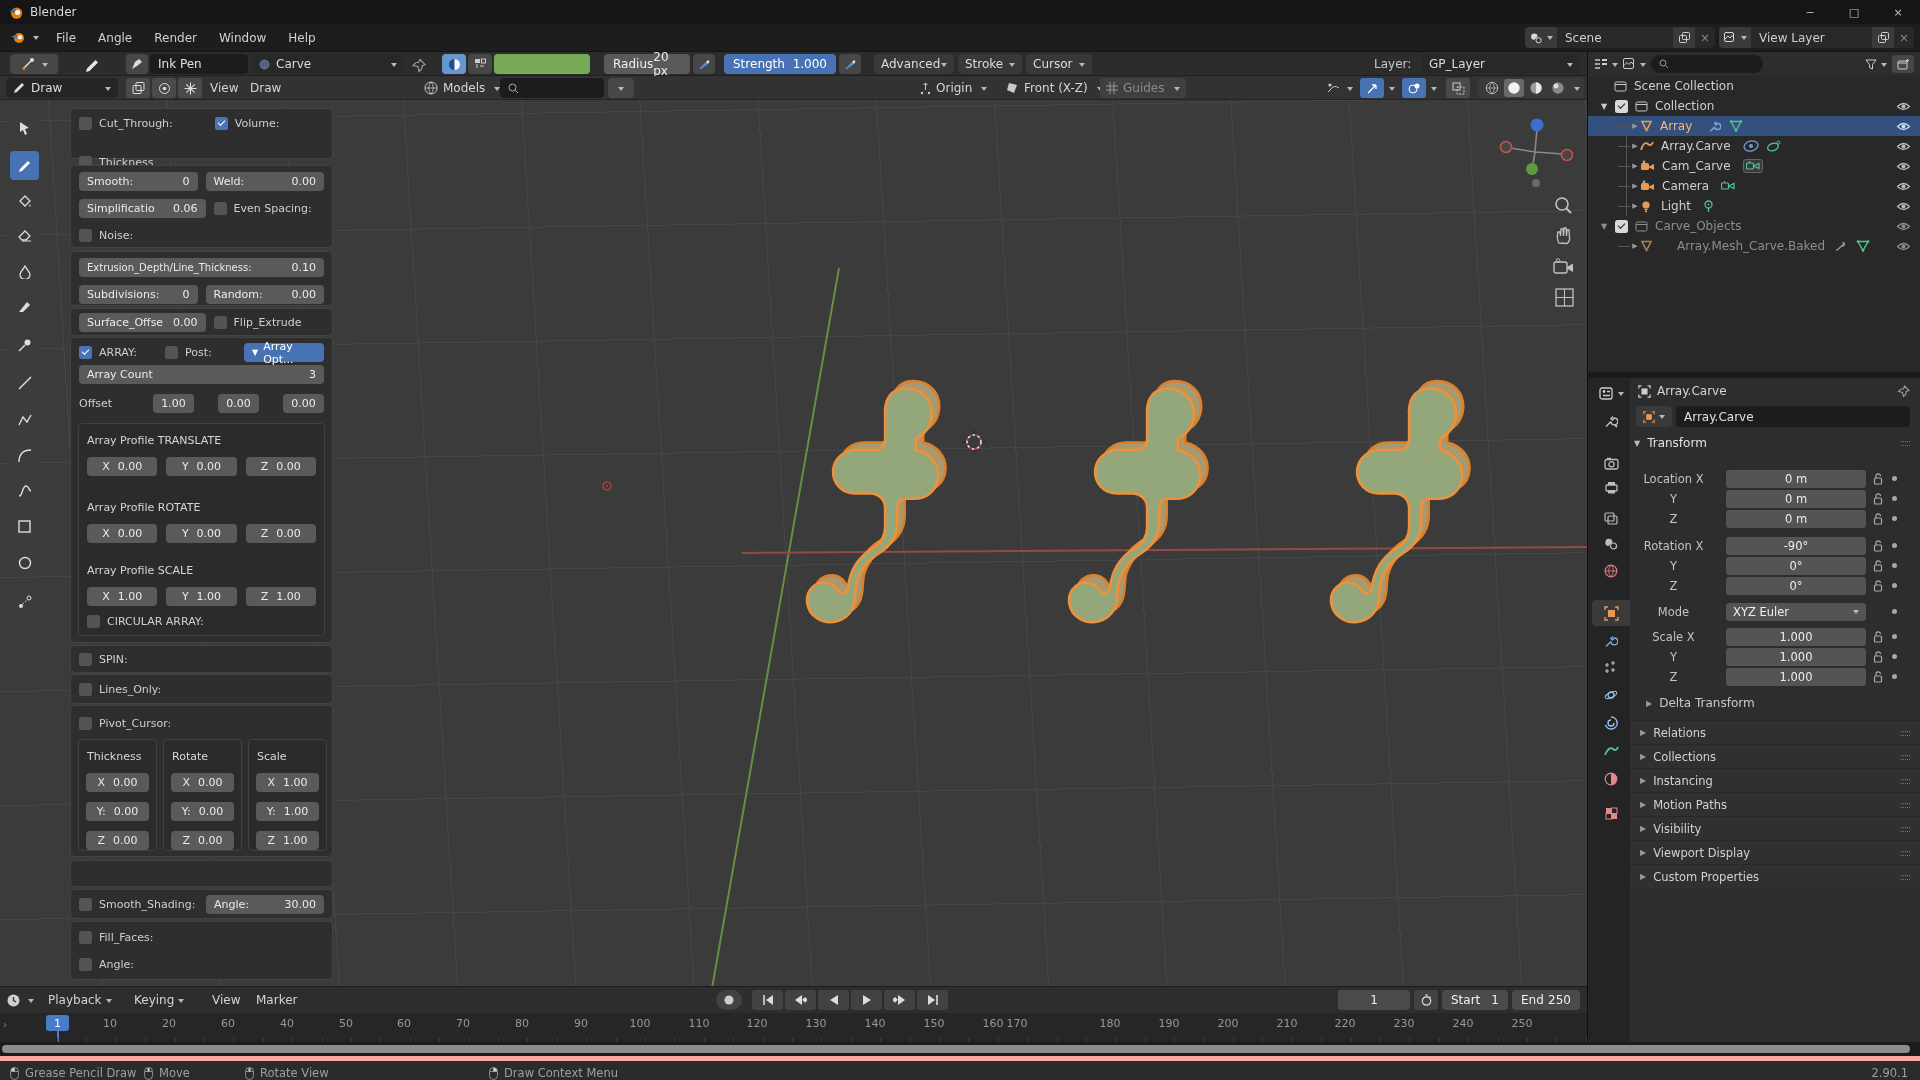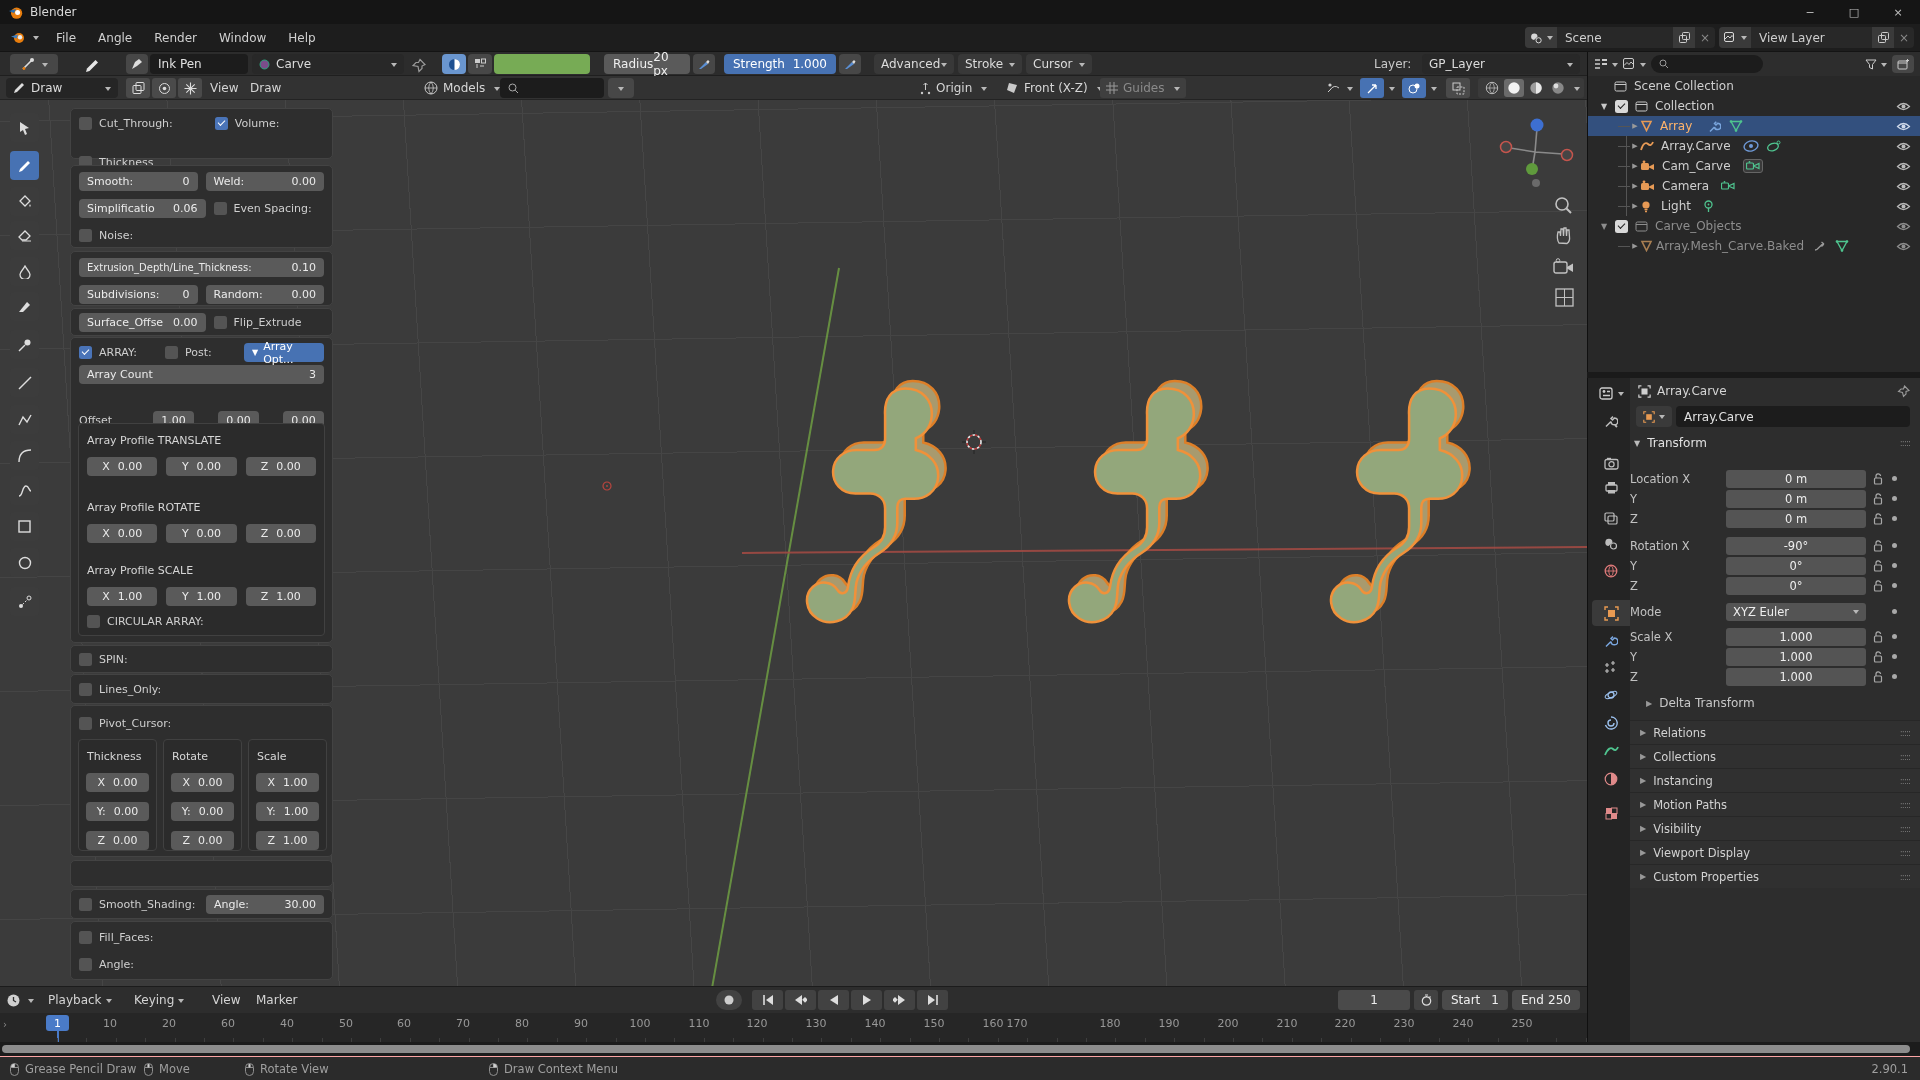--- a/index.html
+++ b/index.html
@@ -72,36 +72,36 @@
   .ol-row .eye{position:absolute;right:10px}
   .muted{color:#8d8d8d}
   .disc{font-size:8px;color:#c8c8c8;width:12px;text-align:center}
   .mini-disc{font-size:7px;color:#999;width:10px;text-align:center}
   
   #props{position:absolute;left:1587px;top:378px;width:333px;height:664px;background:#2d2d2d;border-left:1px solid #101010}
   #props-tabs{position:absolute;left:0;top:0;width:42px;height:664px;background:#242424}
   .ptab{position:absolute;left:4px;width:38px;height:26px;display:flex;align-items:center;justify-content:center;border-radius:4px 0 0 4px}
   .ptab.active{background:#3a3a3a}
   .trow{position:absolute;left:42px;width:280px;height:19px;display:flex;align-items:center;font-size:11.5px}
-  .tlabel{width:96px;text-align:left;padding-right:9px;color:#c2c2c2}
+  .tlabel{width:96px;text-align:center;padding-right:9px;color:#c2c2c2}
   .tfield{width:140px;height:18px;background:#545454;border-radius:3px;display:flex;align-items:center;justify-content:center;color:#eee}
   .tfield.dd{justify-content:space-between;padding:0 7px}
   .ldot{width:5px;height:5px;border-radius:50%;background:#a8a8a8;margin-left:8px}
   .psec{position:absolute;left:42px;right:0;height:24px;display:flex;align-items:center;padding:0 10px;border-top:1px solid #272727;background:#303030;color:#d2d2d2;font-size:11.5px;gap:7px}
   .grip{margin-left:auto;color:#777;font-size:9px;letter-spacing:-1px}
   
   #timeline{position:absolute;left:0;top:986px;width:1587px;height:56px;background:#2d2d2d;border-top:1px solid #1c1c1c}
   .tl-item{position:absolute;top:3px;height:20px}
   #tl-ruler{position:absolute;left:0;top:26px;width:1587px;height:30px;background:#262626}
   .rnum{position:absolute;top:4px;transform:translateX(-50%);color:#989898;font-size:11px}
   .tbtn{width:31px;height:20px;background:#424242;border-radius:3px;display:flex;align-items:center;justify-content:center}
   
   #hscroll{position:absolute;left:0;top:1042px;width:1920px;height:14px;background:#1c1c1c}
   #hscroll .bar{position:absolute;left:2px;top:3px;width:1908px;height:8px;background:#8d8d8d;border-radius:4px}
-  #statusbar{position:absolute;left:0;top:1056px;width:1920px;height:24px;background:#2b2b2b;border-top:1px solid #fca5a5;color:#9f9f9f;font-size:11.5px}
+  #statusbar{position:absolute;left:0;top:1056px;width:1920px;height:24px;background:#2b2b2b;border-top:5px solid #fca5a5;color:#9f9f9f;font-size:11.5px}
   .sb-item{position:absolute;top:0;height:24px;display:flex;align-items:center;gap:6px}
   svg{display:block}
 </style>
 </head>
 <body>
 
 <div id="titlebar">
   <svg width="15" height="15" viewBox="0 0 15 15">
       <circle cx="8.6" cy="8.2" r="5.6" fill="#e87d0d"></circle>
       <circle cx="9.6" cy="7.4" r="2.5" fill="#fff"></circle>
@@ -593,21 +593,21 @@
           <span style="font-size:8px">▼</span>
           <span>Array Opt...</span>
         </div>
     </div>
     <div class="prow" style="top:27px">
       <div class="pbtn" style="flex:1">
           <span>Array Count</span>
           <span>3</span>
         </div>
     </div>
-    <div class="prow" style="top:73px;gap:24px">
+    <div class="prow" style="top:56px;gap:24px">
       <span style="width:50px">Offset</span>
       <div class="pbtn c" style="flex:1">
           <span>1.00</span>
         </div>
       <div class="pbtn c" style="flex:1">
           <span>0.00</span>
         </div>
       <div class="pbtn c" style="flex:1">
           <span>0.00</span>
         </div>
@@ -940,21 +940,21 @@
       </svg>
   </div>
 
   <div class="ol-row" style="top:184px">
     <span style="width:30px"></span>
       <span style="width:12px;height:1px;background:#555"></span>
     <span class="mini-disc">▶</span>
     <svg width="13" height="12" viewBox="0 0 13 12">
         <path d="M2 1.5 H11 L6.5 10.5 Z" fill="none" stroke="#a97f52" stroke-width="1.6"></path>
       </svg>
-    <span class="muted" style="margin-left:3px">Array.Mesh_Carve.Baked</span>
+    <span class="muted" style="margin-left:24px">Array.Mesh_Carve.Baked</span>
     <svg style="margin-left:10px" width="14" height="11" viewBox="0 0 14 11">
         <path d="M1 9 C5 9 6 3 10 3 M10 3 L7.5 1 M10 3 L7.5 5.5" fill="none" stroke="#999" stroke-width="1.3"></path>
       </svg>
     <svg style="margin-left:7px" width="14" height="12" viewBox="0 0 14 12">
         <path d="M2 1.5 H12 L7 10.5 Z" fill="none" stroke="#4fc48f" stroke-width="1.4"></path>
         <circle cx="2" cy="1.5" r="1.3" fill="#4fc48f"></circle>
         <circle cx="12" cy="1.5" r="1.3" fill="#4fc48f"></circle>
         <circle cx="7" cy="10.5" r="1.3" fill="#4fc48f"></circle>
       </svg>
     <svg class="eye" width="15" height="11" viewBox="0 0 15 11">

